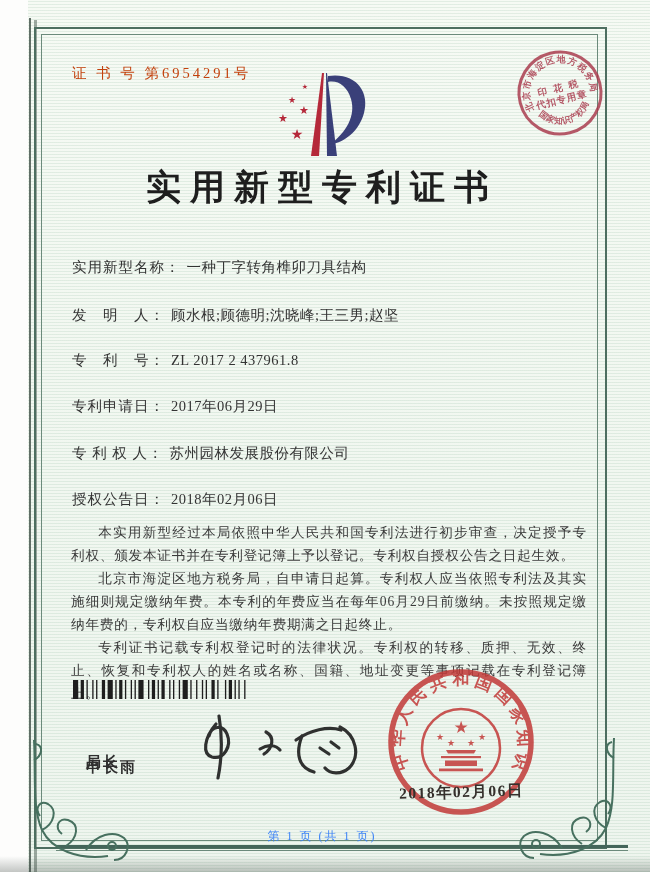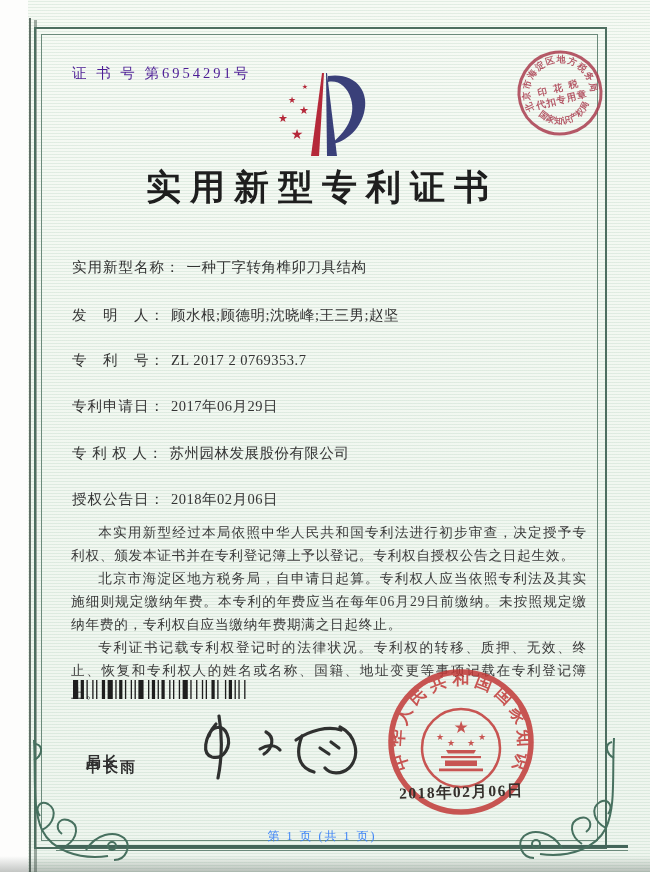--- a/index.html
+++ b/index.html
@@ -21,21 +21,21 @@
   .bottom-shadow{position:absolute;left:0;right:0;bottom:0;height:16px;
     background:linear-gradient(180deg,rgba(0,0,0,0) 0%,rgba(60,70,65,0.30) 100%);}
   
   .frame-outer{position:absolute;left:34px;top:27px;width:573px;height:822px;
     border:2px solid #4d6e60;box-sizing:border-box;}
   .frame-inner{position:absolute;left:41px;top:34px;width:557px;height:807px;
     border:1px solid #6b8a7b;box-sizing:border-box;}
   .bottom-rule-1{position:absolute;left:56px;top:845px;width:572px;height:3px;background:#44655a;}
   .bottom-rule-2{position:absolute;left:56px;top:850px;width:572px;height:1px;background:#6b8a7b;}
 
-  .cert-number{position:absolute;left:72px;top:64px;font-size:14.5px;letter-spacing:3px;color:#4c1d95;}
+  .cert-number{position:absolute;left:72px;top:64px;font-size:14.5px;letter-spacing:3px;color:#c2410c;}
   .title{position:absolute;left:40px;top:164px;width:564px;text-align:center;
     font-size:35px;font-weight:bold;letter-spacing:9px;color:#1e1e1e;}
 
   .field{position:absolute;left:72px;width:500px;font-size:14.5px;color:#333;white-space:pre;}
   .field .lab{letter-spacing:1px;}
   .field .val{margin-left:6px;letter-spacing:.5px;}
   .f0{top:258px}.f1{top:306px}.f2{top:351px}.f3{top:397px}.f4{top:444px}.f5{top:490px}
 
   .paras{position:absolute;left:71px;top:521px;width:516px;font-size:13.6px;line-height:23px;
     color:#3a3a3a;text-align:justify;letter-spacing:.8px;}
@@ -104,21 +104,21 @@
       </text>
       <text x="0" y="-2" font-size="9.5" font-weight="bold" text-anchor="middle" letter-spacing="2">印 花 税</text>
       <text x="0" y="10" font-size="9.5" font-weight="bold" text-anchor="middle" letter-spacing="1">代扣专用章</text>
     </g>
   </svg>
 
   <div class="title">实用新型专利证书</div>
 
   <div class="field f0"><span class="lab">实用新型名称：</span><span class="val">一种丁字转角榫卯刀具结构</span></div>
   <div class="field f1"><span class="lab">发　明　人：</span><span class="val">顾水根;顾德明;沈晓峰;王三男;赵坚</span></div>
-  <div class="field f2"><span class="lab">专　利　号：</span><span class="val">ZL 2017 2 0769353.7</span></div>
+  <div class="field f2"><span class="lab">专　利　号：</span><span class="val">ZL 2017 2 437961.8</span></div>
   <div class="field f3"><span class="lab">专利申请日：</span><span class="val">2017年06月29日</span></div>
   <div class="field f4"><span class="lab">专 利 权 人：</span><span class="val">苏州园林发展股份有限公司</span></div>
   <div class="field f5"><span class="lab">授权公告日：</span><span class="val">2018年02月06日</span></div>
 
   <div class="paras">
     <p>本实用新型经过本局依照中华人民共和国专利法进行初步审查，决定授予专利权、颁发本证书并在专利登记簿上予以登记。专利权自授权公告之日起生效。</p>
     <p>北京市海淀区地方税务局，自申请日起算。专利权人应当依照专利法及其实施细则规定缴纳年费。本专利的年费应当在每年06月29日前缴纳。未按照规定缴纳年费的，专利权自应当缴纳年费期满之日起终止。</p>
     <p>专利证书记载专利权登记时的法律状况。专利权的转移、质押、无效、终止、恢复和专利权人的姓名或名称、国籍、地址变更等事项记载在专利登记簿上。</p>
   </div>
 

